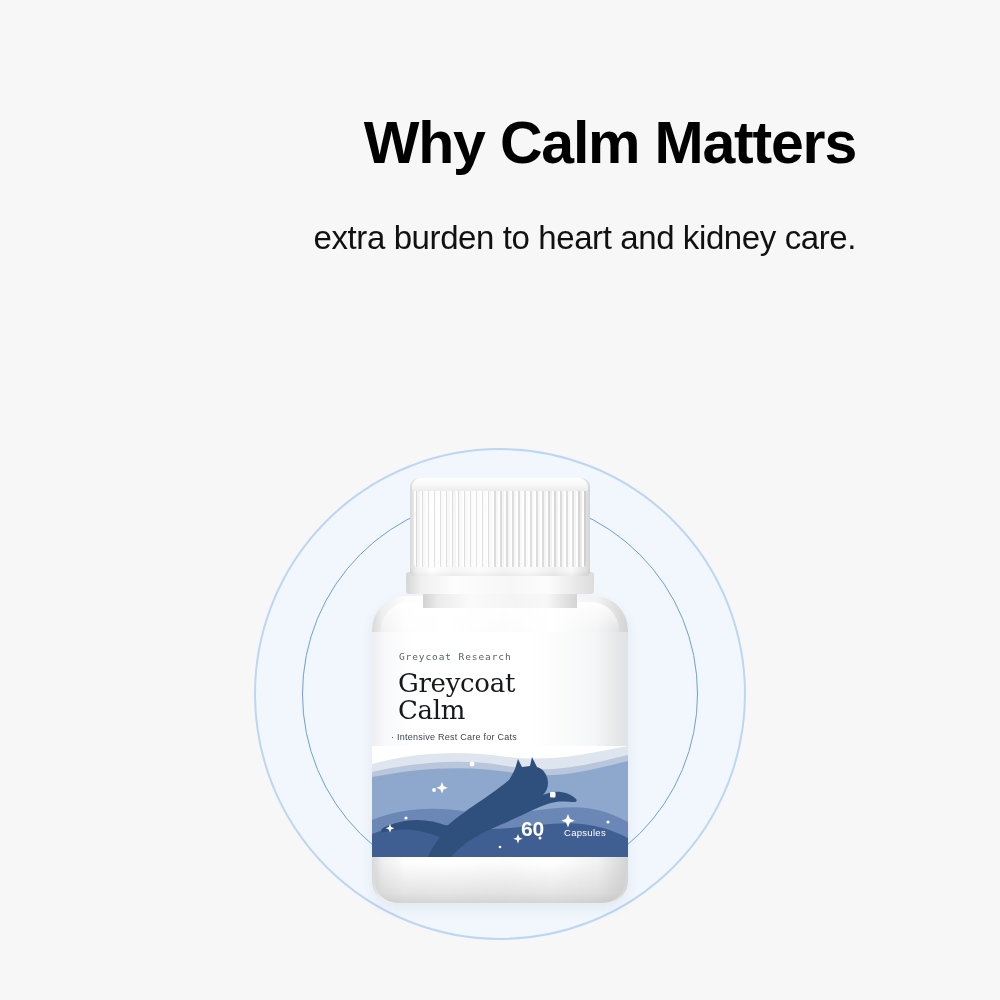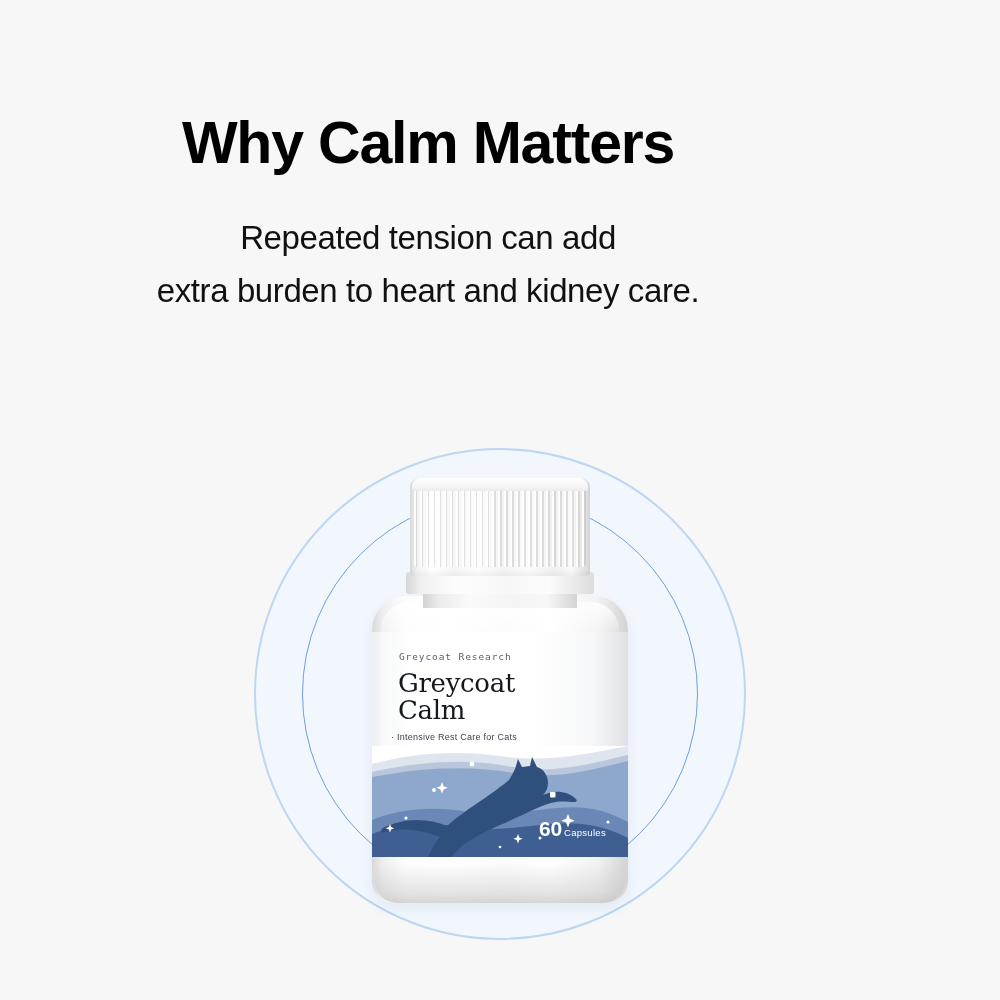--- a/index.html
+++ b/index.html
@@ -15,21 +15,21 @@
     overflow: hidden;
     position: relative;
   }
 
   
   .text-block {
     position: absolute;
     top: 0;
     left: 0;
     width: 856px;
-    text-align: center;
+    text-align: right;
   }
 
   .headline {
     margin: 0;
     padding-top: 108px;
     font-family: "Liberation Sans", sans-serif;
     font-size: 59px;
     font-weight: bold;
     line-height: 71px;
     letter-spacing: -1.2px;
@@ -251,21 +251,21 @@
     white-space: nowrap;
   }
   .count-num {
     font-size: 21px;
     font-weight: bold;
     letter-spacing: -0.2px;
   }
   .count-unit {
     font-size: 9.5px;
     letter-spacing: 0.3px;
-    margin-left: 2px;
+    margin-left: 20px;
   }
 </style>
 </head>
 <body>
 
 <div class="hero">
   <div class="circle-outer"></div>
   <div class="circle-inner"></div>
 
   <div class="bottle">
@@ -358,16 +358,15 @@
 
     <div class="body-bottom-shade"></div>
   </div>
 </div>
 
 <div class="text-block">
   <h1 class="headline">
     <span class="headline-line">Why Calm Matters</span>
   </h1>
   <p class="subhead">
-    <span class="subhead-line">Repeated tension can add</span>
     <span class="subhead-line">extra burden to heart and kidney care.</span>
   </p>
 </div>
 
 </body></html>

